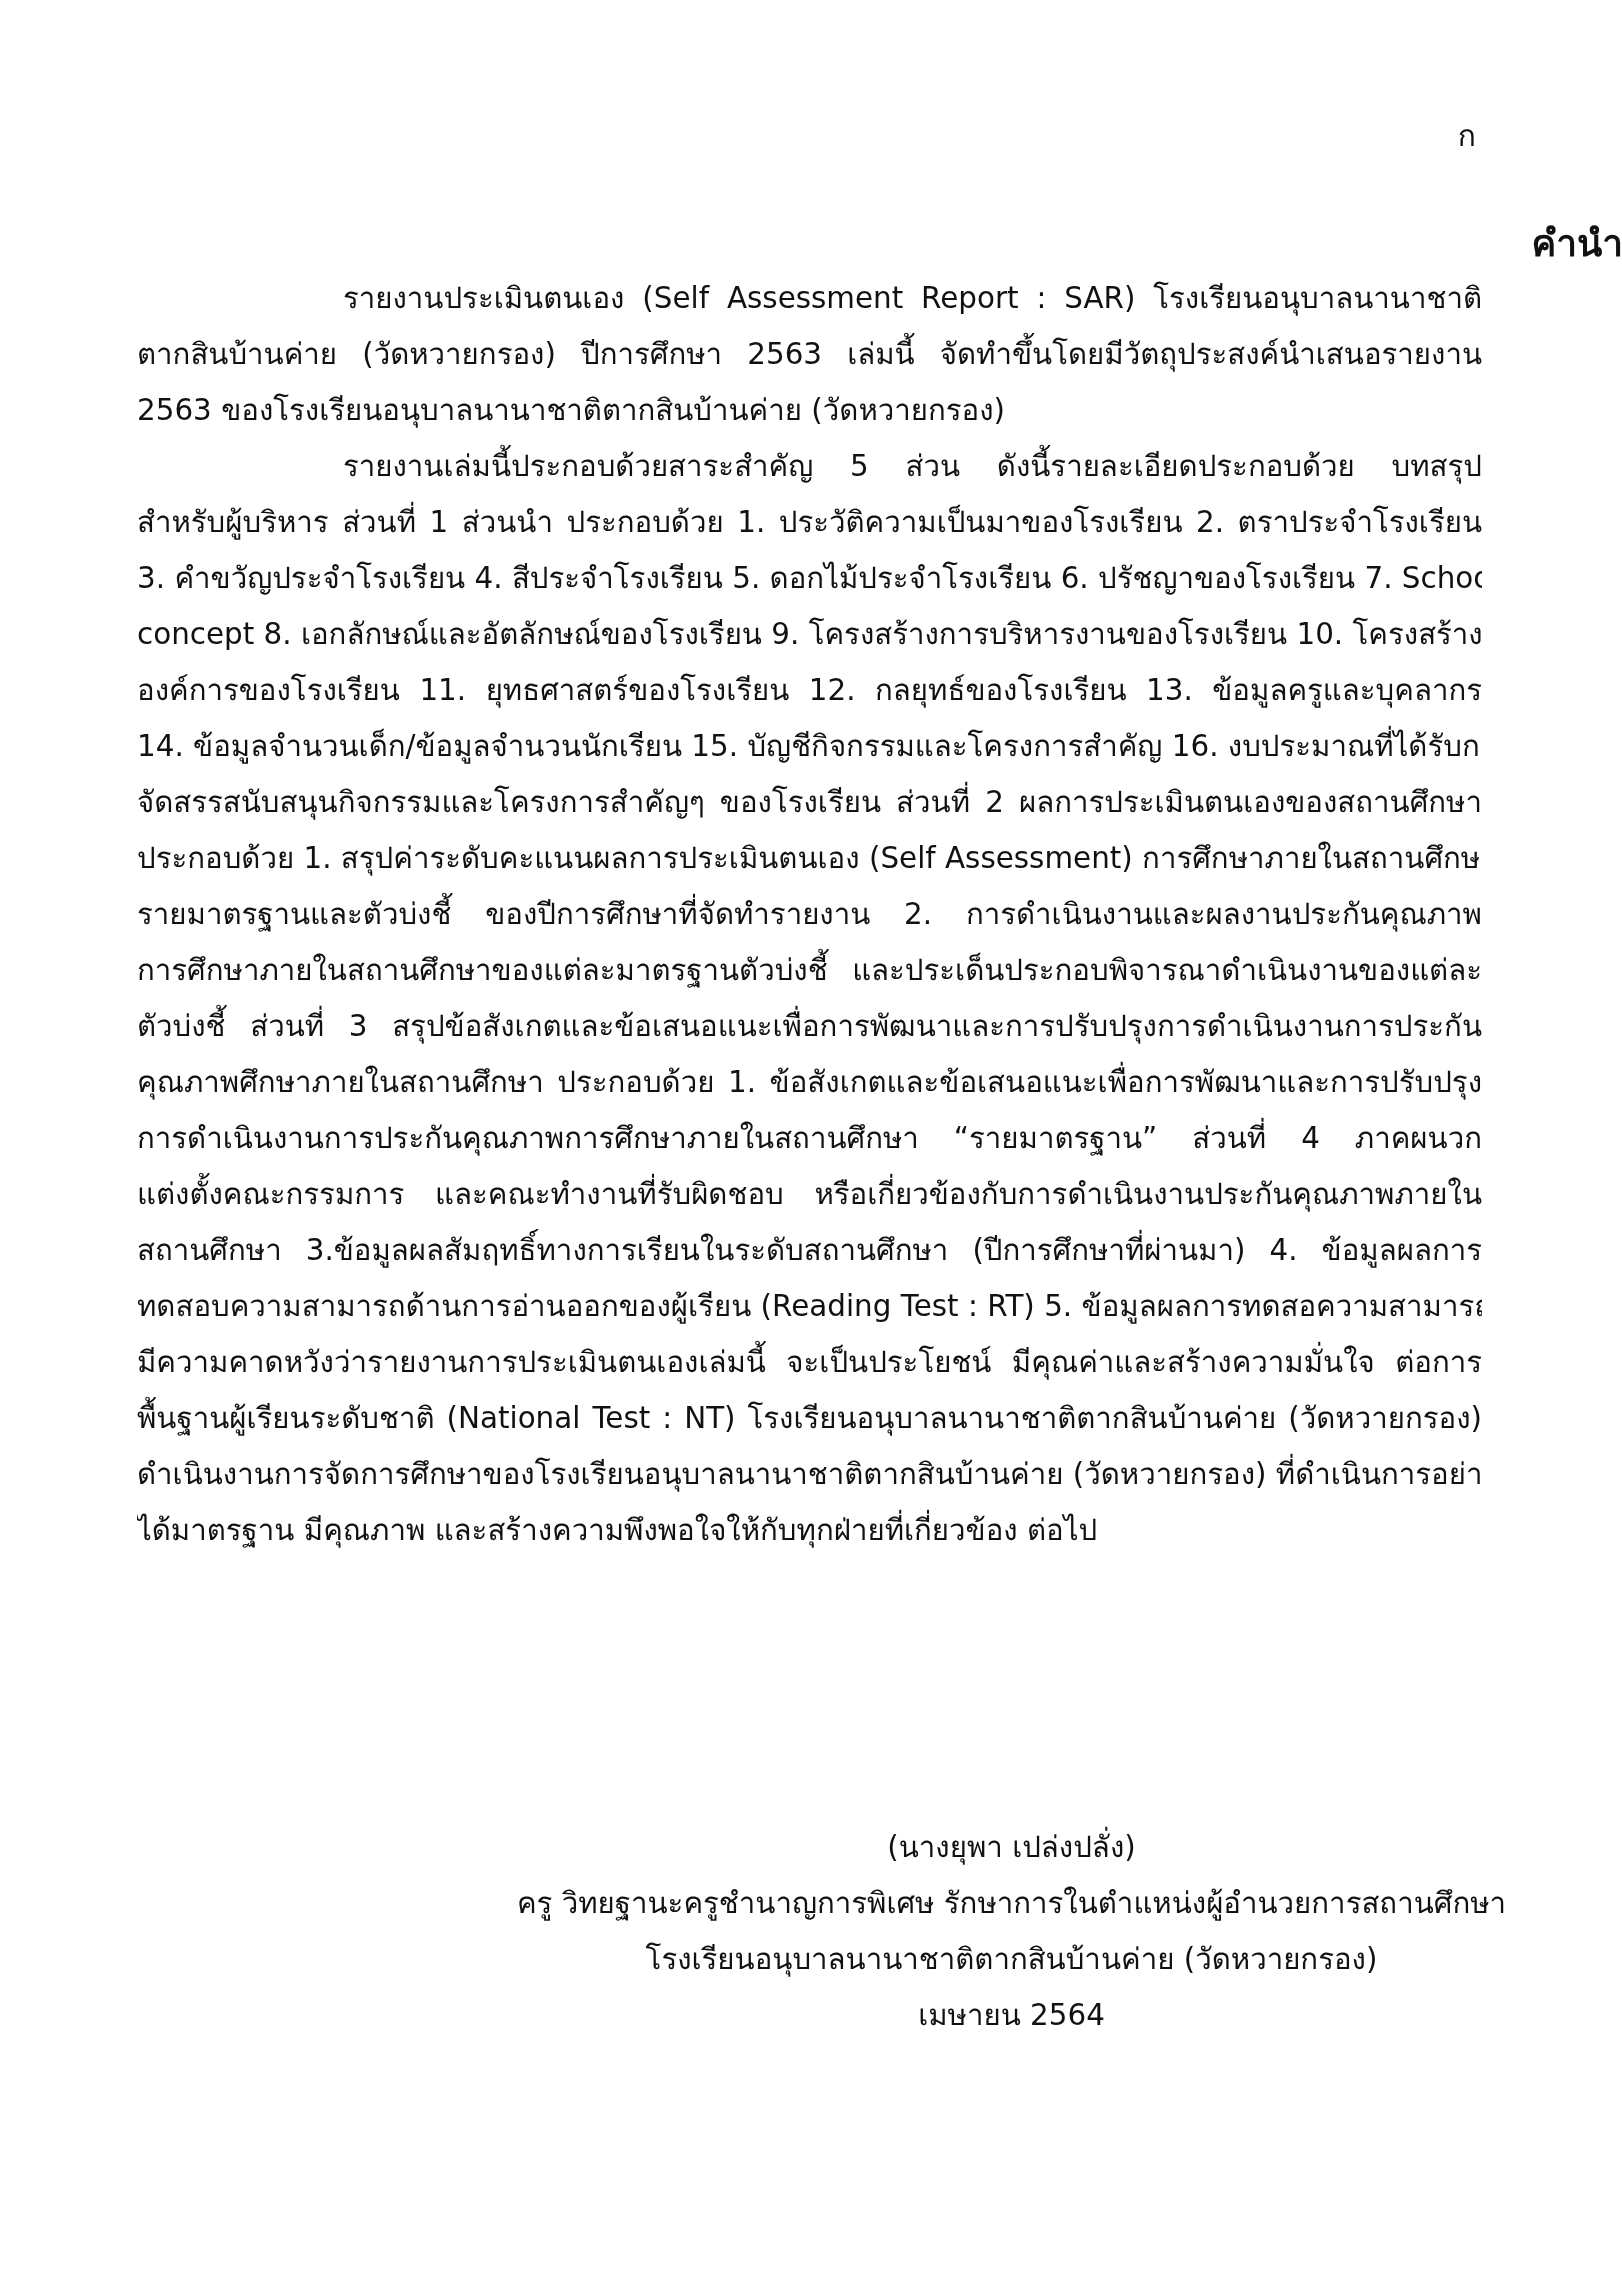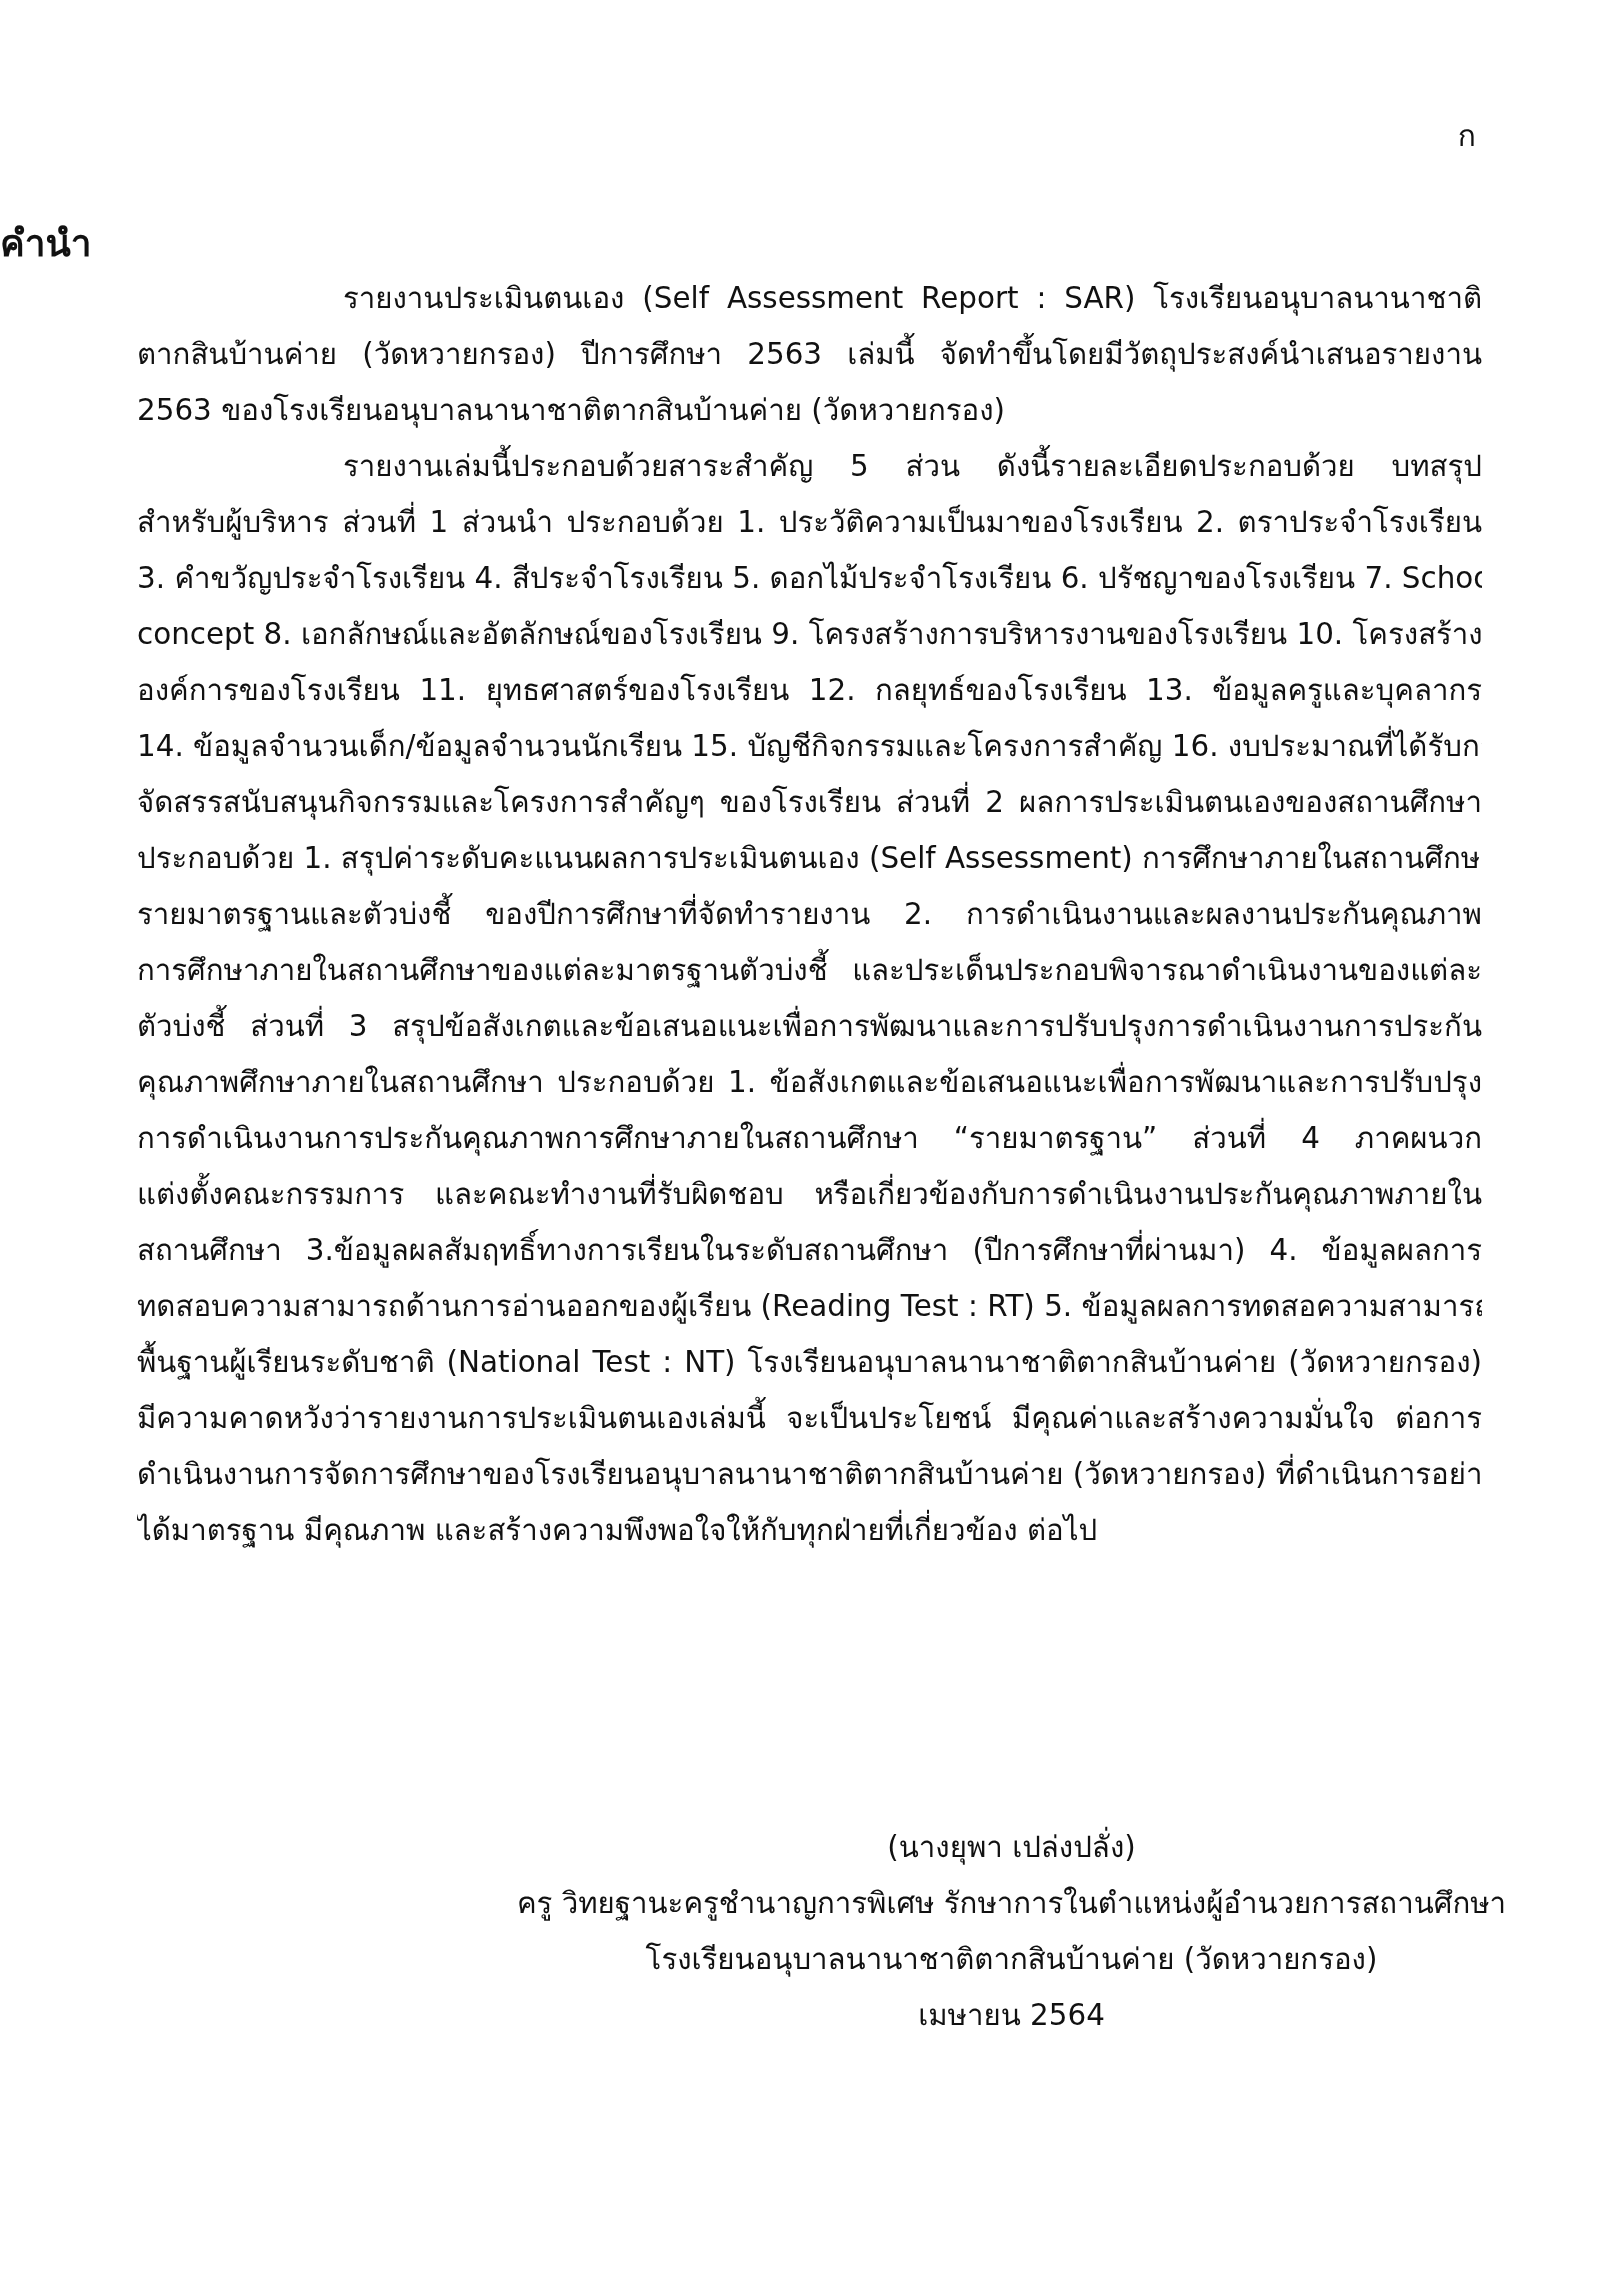--- a/index.html
+++ b/index.html
@@ -22,21 +22,21 @@
     right: 147px;
     font-size: 30px;
     line-height: 56px;
   }
   .title {
     position: absolute;
     top: 213px;
     left: 0;
     width: 100%;
     margin: 0;
-    text-align: left;
+    text-align: right;
     font-size: 37px;
     font-weight: 700;
     line-height: 62px;
   }
   .body-block {
     position: absolute;
     top: 270px;
     left: 137px;
     width: 1345px;
     font-size: 29.4px;
@@ -92,22 +92,22 @@
     <div class="line">จัดสรรสนับสนุนกิจกรรมและโครงการสำคัญๆ ของโรงเรียน ส่วนที่ 2 ผลการประเมินตนเองของสถานศึกษา</div>
     <div class="line">ประกอบด้วย 1. สรุปค่าระดับคะแนนผลการประเมินตนเอง (Self Assessment) การศึกษาภายในสถานศึกษา</div>
     <div class="line">รายมาตรฐานและตัวบ่งชี้ ของปีการศึกษาที่จัดทำรายงาน 2. การดำเนินงานและผลงานประกันคุณภาพ</div>
     <div class="line">การศึกษาภายในสถานศึกษาของแต่ละมาตรฐานตัวบ่งชี้ และประเด็นประกอบพิจารณาดำเนินงานของแต่ละ</div>
     <div class="line">ตัวบ่งชี้ ส่วนที่ 3 สรุปข้อสังเกตและข้อเสนอแนะเพื่อการพัฒนาและการปรับปรุงการดำเนินงานการประกัน</div>
     <div class="line">คุณภาพศึกษาภายในสถานศึกษา ประกอบด้วย 1. ข้อสังเกตและข้อเสนอแนะเพื่อการพัฒนาและการปรับปรุง</div>
     <div class="line">การดำเนินงานการประกันคุณภาพการศึกษาภายในสถานศึกษา “รายมาตรฐาน” ส่วนที่ 4 ภาคผนวก</div>
     <div class="line">แต่งตั้งคณะกรรมการ และคณะทำงานที่รับผิดชอบ หรือเกี่ยวข้องกับการดำเนินงานประกันคุณภาพภายใน</div>
     <div class="line">สถานศึกษา 3.ข้อมูลผลสัมฤทธิ์ทางการเรียนในระดับสถานศึกษา (ปีการศึกษาที่ผ่านมา) 4. ข้อมูลผลการ</div>
     <div class="line">ทดสอบความสามารถด้านการอ่านออกของผู้เรียน (Reading Test : RT) 5. ข้อมูลผลการทดสอความสามารถ</div>
+    <div class="line">มีความคาดหวังว่ารายงานการประเมินตนเองเล่มนี้ จะเป็นประโยชน์ มีคุณค่าและสร้างความมั่นใจ ต่อการ</div>
     <div class="line">พื้นฐานผู้เรียนระดับชาติ (National Test : NT) โรงเรียนอนุบาลนานาชาติตากสินบ้านค่าย (วัดหวายกรอง)</div>
-    <div class="line">มีความคาดหวังว่ารายงานการประเมินตนเองเล่มนี้ จะเป็นประโยชน์ มีคุณค่าและสร้างความมั่นใจ ต่อการ</div>
     <div class="line">ดำเนินงานการจัดการศึกษาของโรงเรียนอนุบาลนานาชาติตากสินบ้านค่าย (วัดหวายกรอง) ที่ดำเนินการอย่าง</div>
     <div class="line end">ได้มาตรฐาน มีคุณภาพ และสร้างความพึงพอใจให้กับทุกฝ่ายที่เกี่ยวข้อง ต่อไป</div>
   </div>
 
   <div class="signature">
     <div class="sig-line">(นางยุพา  เปล่งปลั่ง)</div>
     <div class="sig-line">ครู วิทยฐานะครูชำนาญการพิเศษ รักษาการในตำแหน่งผู้อำนวยการสถานศึกษา</div>
     <div class="sig-line">โรงเรียนอนุบาลนานาชาติตากสินบ้านค่าย (วัดหวายกรอง)</div>
     <div class="sig-line">เมษายน 2564</div>
   </div>

